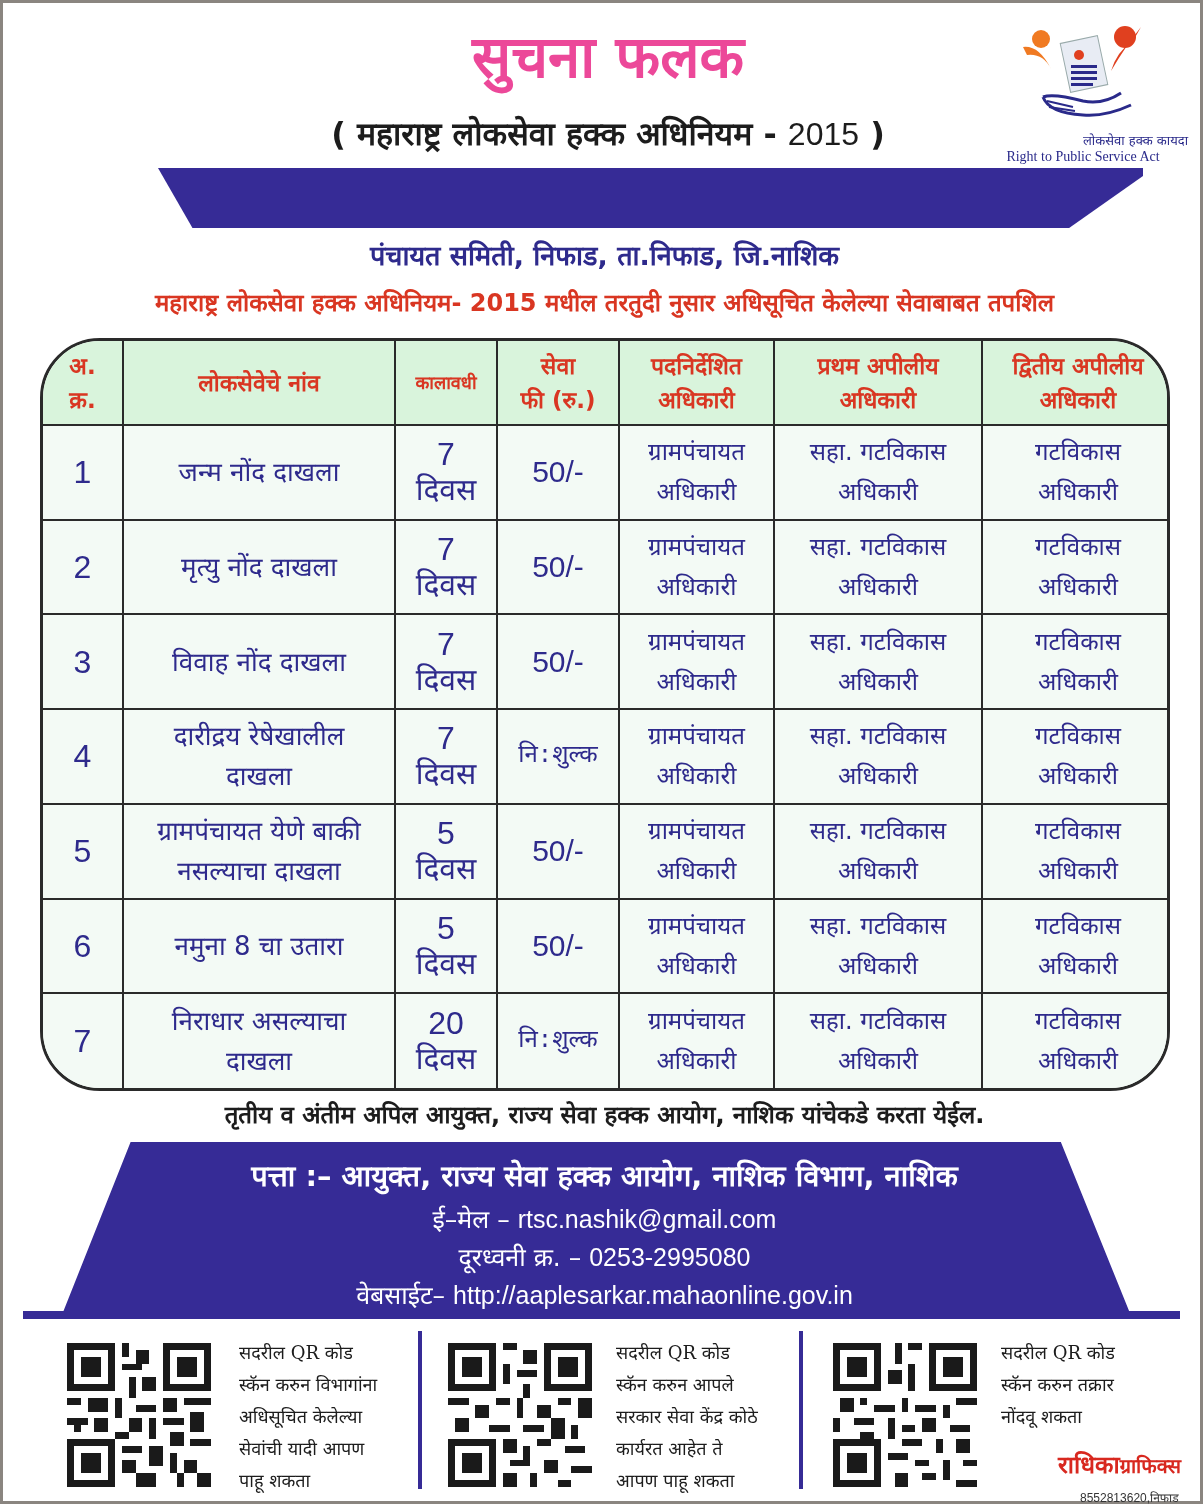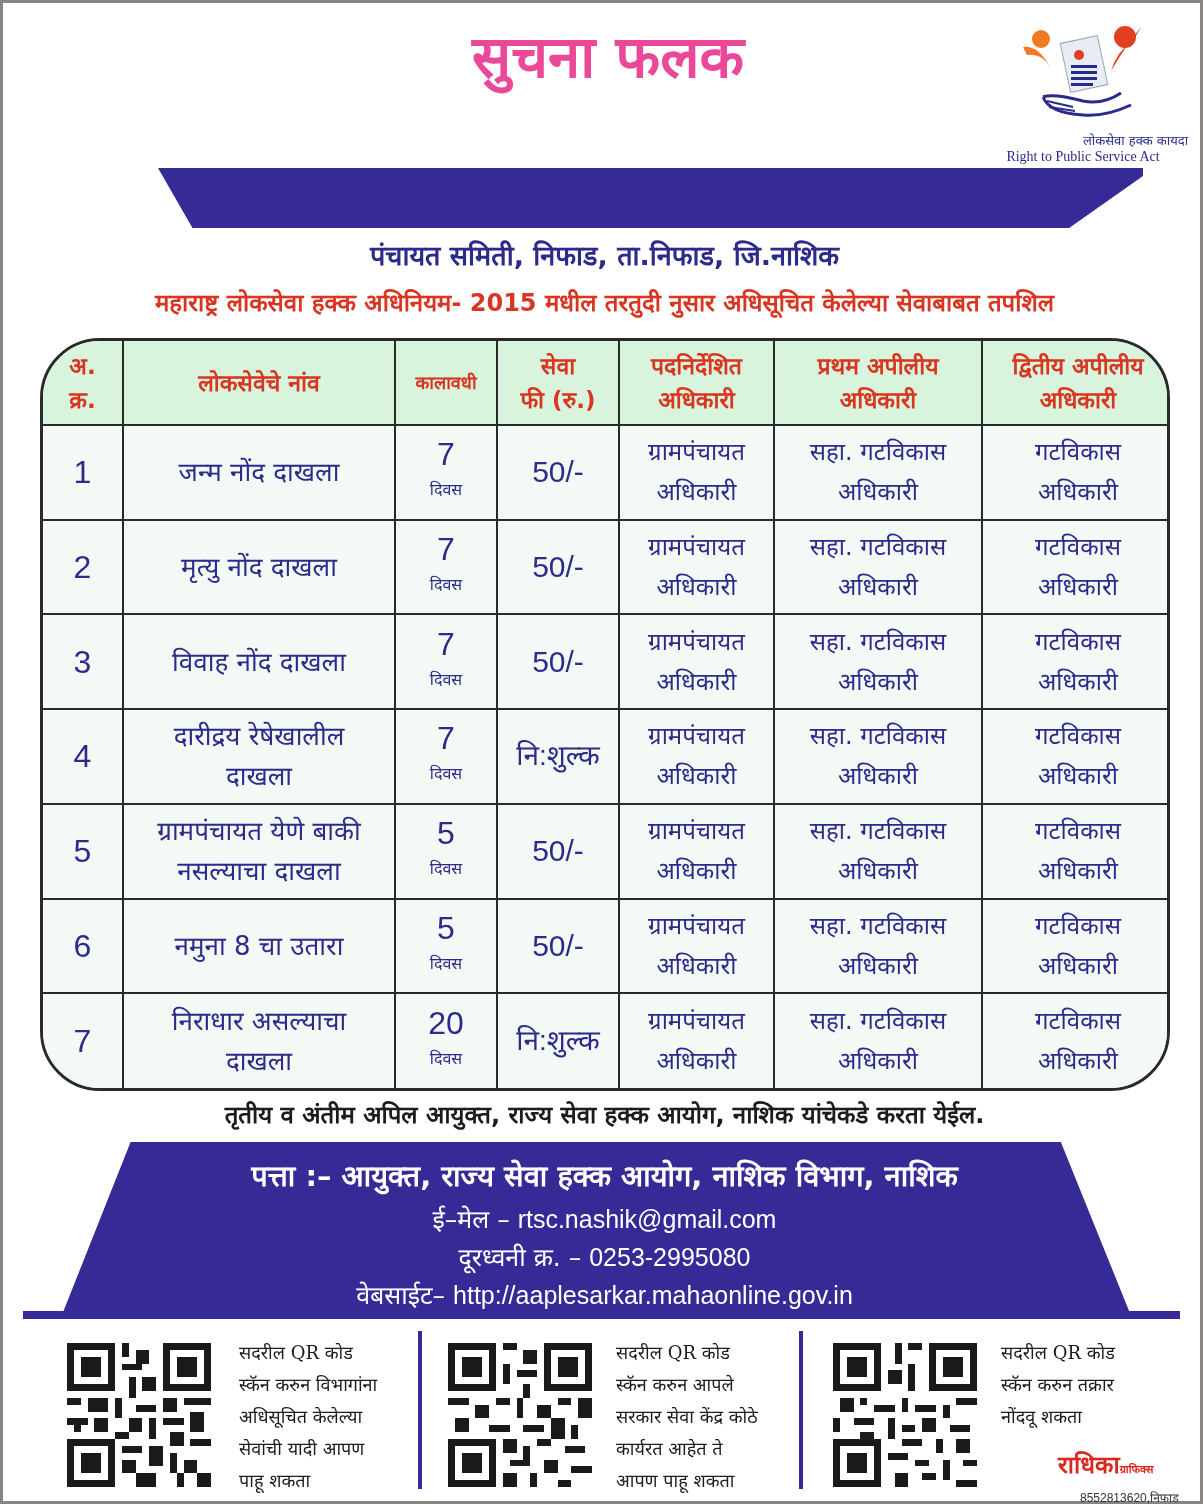--- a/index.html
+++ b/index.html
@@ -86,23 +86,23 @@
   table.services tbody td {
     color: #2e2a8c; font-size: 26px; line-height: 40px; height: 93px;
     background: #f3faf5;
   }
   table.services tbody td.num {
     font-family: "Liberation Sans", sans-serif; font-size: 32px;
   }
   table.services tbody td.fee {
     font-family: "Liberation Sans", sans-serif; font-size: 30px;
   }
-  table.services tbody td.fee.free { font-family: Liberation Sans, sans-serif; font-size: 28px; }
+  table.services tbody td.fee.free { font-family: Liberation Mono, monospace; font-size: 24px; }
   .dur-num { font-family: "Liberation Sans", sans-serif; font-size: 32px; line-height: 36px; display: block; }
-  .dur-unit { font-size: 16px; line-height: 36px; display: block; }
+  .dur-unit { font-size: 30px; line-height: 36px; display: block; }
   td.officer { font-size: 24px !important; line-height: 40px !important; }
   td.officer span { display: block; }
 
   .third-appeal {
     position: absolute; left: 0; top: 1090px; width: 1203px; text-align: center;
     font-size: 24px; font-weight: bold; color: #1c1c1c; line-height: 44px;
   }
 
   
   .address-banner {
@@ -129,33 +129,36 @@
   .qr-divider {
     position: absolute; top: 1328px; width: 4px; height: 158px; background: #362b96;
   }
   .printer-logo {
     position: absolute; left: 1055px; top: 1448px; width: 140px; height: 44px;
   }
   .printer-name {
     position: absolute; left: 0; top: 0; font-size: 24px; font-weight: bold;
     color: #d8281f; line-height: 28px; white-space: nowrap;
   }
-  .printer-name .small { font-size: 11px; font-family: Liberation Serif, serif; }
+  .printer-name .small { font-size: 20px; font-family: Liberation Serif, serif; }
   .printer-phone {
     position: absolute; left: 22px; top: 38px; font-family: "Liberation Sans", sans-serif;
     font-size: 12px; color: #333; white-space: nowrap;
   }
 </style>
 </head>
 <body>
 
 <div class="frame">
 
 
   <div class="title">सुचना फलक</div>
+  <div class="subtitle">
+    <span>( महाराष्ट्र लोकसेवा हक्क अधिनियम - </span><span class="year">2015</span><span> )</span>
+  </div>
 
   <div class="rtps-logo">
     <svg width="140" height="112" viewBox="0 0 140 112">
       <circle cx="28" cy="22" r="9" fill="#f07a22"></circle>
       <path d="M10 30 Q26 28 38 52 Q30 36 14 38 Z" fill="#f07a22"></path>
       <circle cx="112" cy="20" r="11" fill="#e0401f"></circle>
       <path d="M128 10 Q112 30 98 54 Q104 34 120 24 Z" fill="#e0401f"></path>
       <rect x="52" y="22" width="38" height="50" fill="#e8ecf4" stroke="#9aa" stroke-width="1" transform="rotate(-12 71 47)"></rect>
       <circle cx="66" cy="38" r="5" fill="#e0401f"></circle>
       <rect x="58" y="48" width="26" height="3" fill="#2a2a8a"></rect>

